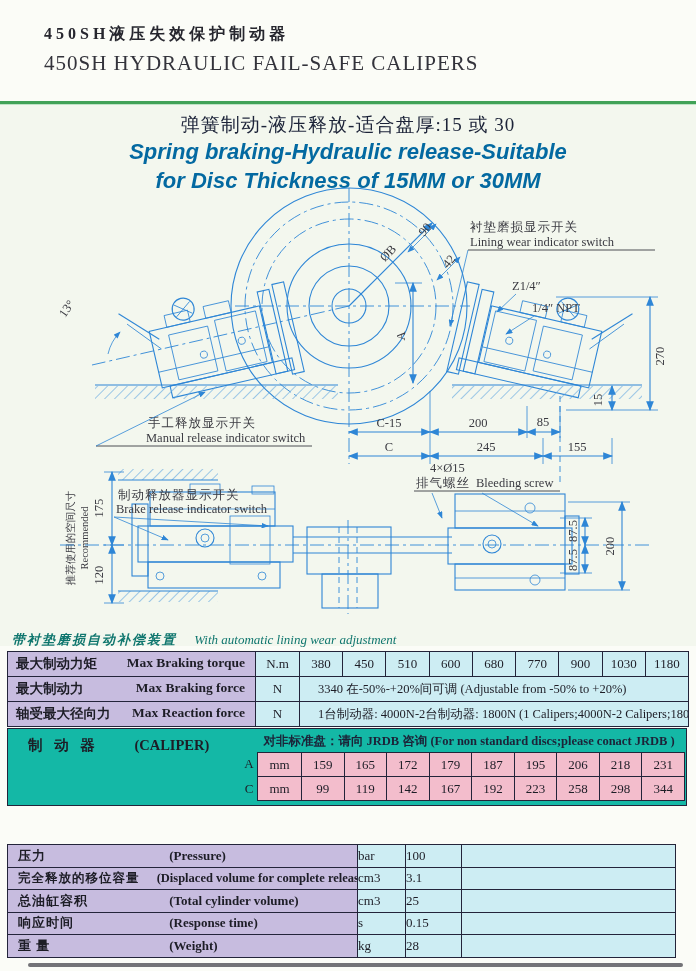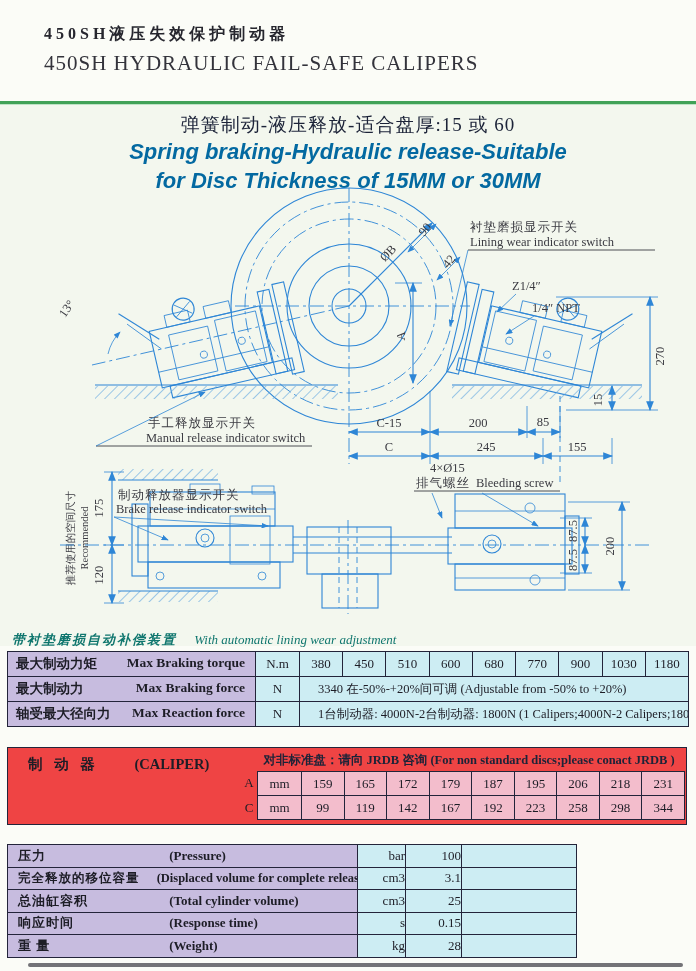--- a/index.html
+++ b/index.html
@@ -33,53 +33,53 @@
   .note-line .nzh{font-weight:bold;margin-right:14px;letter-spacing:2px;}
   
   table{border-collapse:collapse;table-layout:fixed;position:absolute;}
   .t1{left:7px;top:651px;width:682px;}
   .t1 td{border:1.4px solid #23243a;height:24px;text-align:center;font-size:13px;color:#1d1d26;
     padding:0;white-space:nowrap;overflow:hidden;}
   .t1 td.lbl{background:#c7bcdf;text-align:left;}
   .t1 td.lbl .in{display:flex;justify-content:space-between;padding:0 10px 0 8px;font-weight:bold;font-size:13.5px;}
   .t1 td.unit,.t1 td.val{background:#cdedf3;}
   .t1 td.merged{text-align:left;padding-left:18px;font-size:12.5px;}
-  .t2-wrap{position:absolute;left:7px;top:747px;width:678px;height:76px;
-    background:#ef4444;border:1.6px solid #23243a;}
+  .t2-wrap{position:absolute;left:7px;top:728px;width:678px;height:76px;
+    background:#14b8a6;border:1.6px solid #23243a;}
   .t2-label{position:absolute;left:20px;top:7px;font-weight:bold;font-size:14.5px;color:#1d1d26;letter-spacing:4px;}
   .t2-label .en{letter-spacing:0;margin-left:28px;font-weight:bold;}
   .t2-note{position:absolute;left:248px;top:4px;width:426px;text-align:center;font-size:12.5px;
     font-weight:bold;color:#1c2338;white-space:nowrap;}
   .t2-key{position:absolute;left:234px;width:14px;text-align:center;font-size:13px;color:#1d1d26;}
   .t2{left:249px;top:23px;width:428px;}
   .t2 td{border:1.3px solid #23243a;background:#f3bdcc;height:23px;text-align:center;
     font-size:13px;color:#1d1d26;padding:0;}
-  .t3{left:7px;top:844px;width:570px;}
+  .t3{left:7px;top:844px;width:669px;}
   .t3 td{border:1.4px solid #23243a;height:21.5px;font-size:13px;color:#1d1d26;
     padding:0;white-space:nowrap;overflow:hidden;}
   .t3 td.lbl{background:#c7bcdf;text-align:left;padding-left:10px;font-weight:bold;}
   .t3 td.lbl .zh{display:inline-block;min-width:148px;letter-spacing:1px;}
   .t3 tr.long td.lbl .zh{min-width:0;margin-right:14px;}
   .t3 tr.long td.lbl{font-size:12.5px;}
-  .t3 td.unit,.t3 td.val,.t3 td.rest{background:#cdedf3;text-align:right;}
+  .t3 td.unit,.t3 td.val,.t3 td.rest{background:#cdedf3;text-align:left;}
   .bottom-edge{position:absolute;left:28px;top:963px;width:655px;height:4px;
     background:#5a5b60;opacity:.85;border-radius:2px;}
 </style>
 </head>
 <body>
 
 <div class="tint"></div>
 
 <div class="title-block">
   <div class="title-zh">450SH液压失效保护制动器</div>
   <div class="title-en">450SH HYDRAULIC FAIL-SAFE CALIPERS</div>
 </div>
 <div class="green-rule"></div>
 <div class="subtitle-block">
-  <div class="sub-zh">弹簧制动-液压释放-适合盘厚:15 或 60</div>
+  <div class="sub-zh">弹簧制动-液压释放-适合盘厚:15 或 30</div>
   <div class="sub-en">Spring braking-Hydraulic release-Suitable</div>
   <div class="sub-en">for Disc Thickness of  15MM or 30MM</div>
 </div>
 
 <svg class="diagram" width="696" height="446" viewBox="0 0 696 446">
   <defs>
     <marker id="arr" markerWidth="9" markerHeight="7" refX="8" refY="3.5" orient="auto-start-reverse">
       <path d="M0,0 L9,3.5 L0,7 Z" fill="#2e86d6"></path>
     </marker>
     <pattern id="hatch" width="7" height="7" patternUnits="userSpaceOnUse" patternTransform="rotate(45)">

